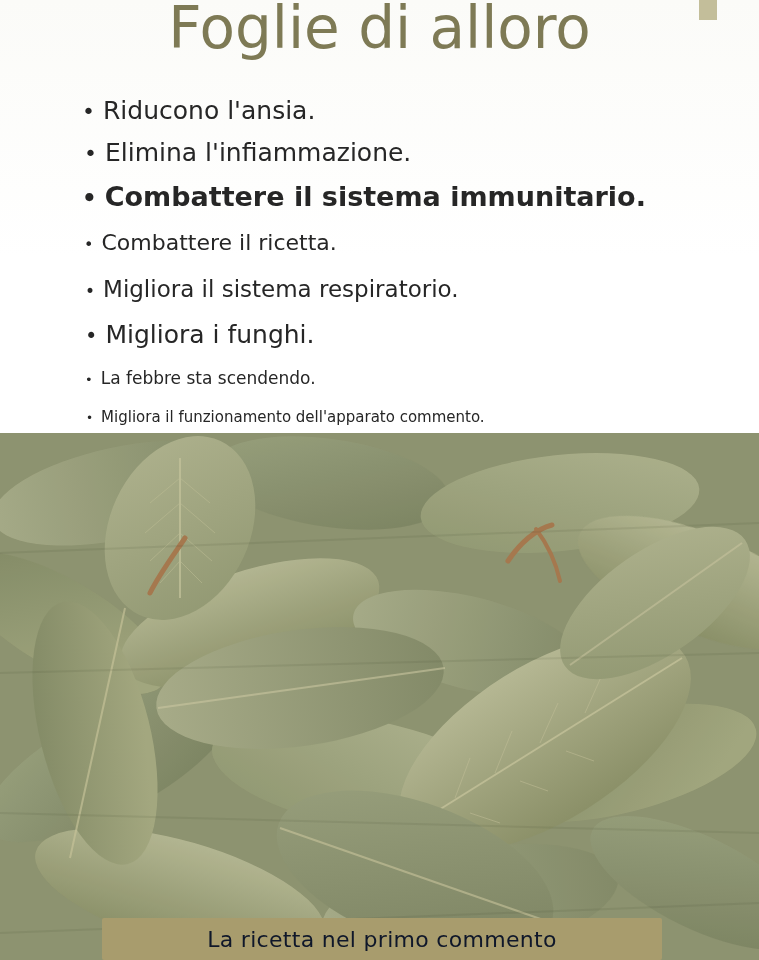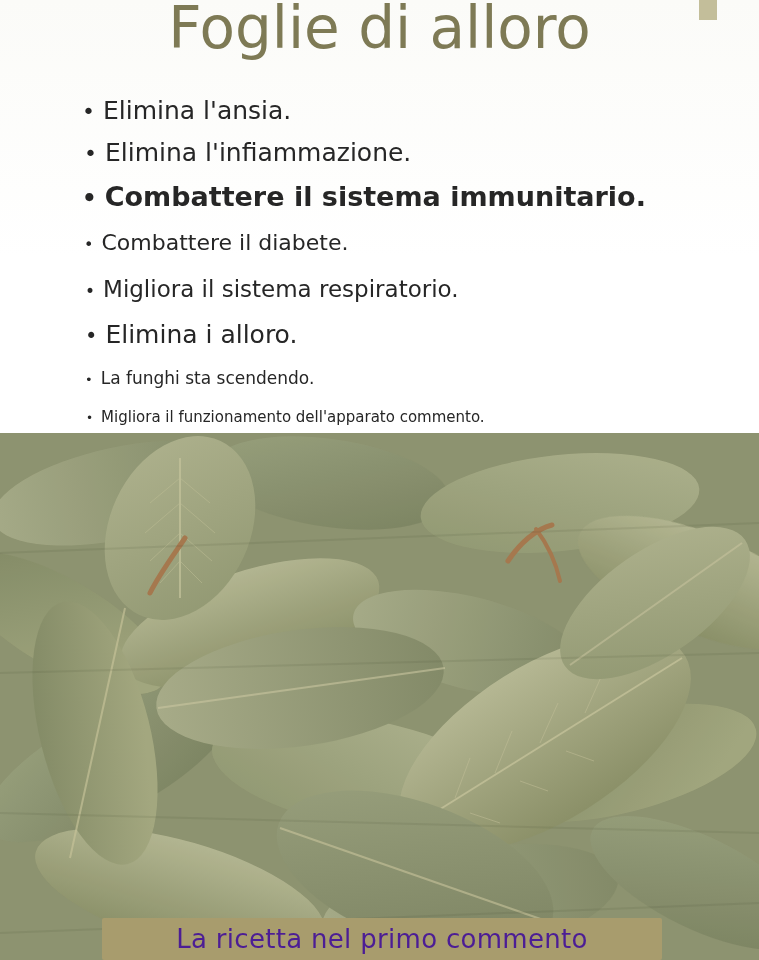--- a/index.html
+++ b/index.html
@@ -127,67 +127,67 @@
     width: 560px;
     height: 42px;
     background: #a89c6d;
     display: flex;
     align-items: center;
     justify-content: center;
     border-radius: 2px;
   }
   .footer-text {
     font-family: "DejaVu Sans", sans-serif;
-    font-size: 26px;
-    color: #4c1d95;
+    font-size: 22px;
+    color: #0f172a;
     letter-spacing: 0.3px;
     white-space: nowrap;
   }
 </style>
 </head>
 <body>
 
 <div class="poster">
 
   <div class="text-bg"></div>
 
   <div class="corner-mark"></div>
 
   <div class="title-wrap">
     <div class="title">Foglie di alloro</div>
   </div>
 
   <ul class="benefits">
     <li class="benefit b0">
       <span class="bullet">•</span>
-      <span>Elimina l'ansia.</span>
+      <span>Riducono l'ansia.</span>
     </li>
     <li class="benefit b1">
       <span class="bullet">•</span>
       <span>Elimina l'infiammazione.</span>
     </li>
     <li class="benefit b2">
       <span class="bullet">•</span>
       <span>Combattere il sistema immunitario.</span>
     </li>
     <li class="benefit b3">
       <span class="bullet">•</span>
-      <span>Combattere il diabete.</span>
+      <span>Combattere il ricetta.</span>
     </li>
     <li class="benefit b4">
       <span class="bullet">•</span>
       <span>Migliora il sistema respiratorio.</span>
     </li>
     <li class="benefit b5">
       <span class="bullet">•</span>
-      <span>Elimina i alloro.</span>
+      <span>Migliora i funghi.</span>
     </li>
     <li class="benefit b6">
       <span class="bullet">•</span>
-      <span>La funghi sta scendendo.</span>
+      <span>La febbre sta scendendo.</span>
     </li>
     <li class="benefit b7">
       <span class="bullet">•</span>
       <span>Migliora il funzionamento dell'apparato commento.</span>
     </li>
   </ul>
 
   <div class="photo">
     <svg width="759" height="527" viewBox="0 0 759 527" xmlns="http://www.w3.org/2000/svg">
       <defs>

